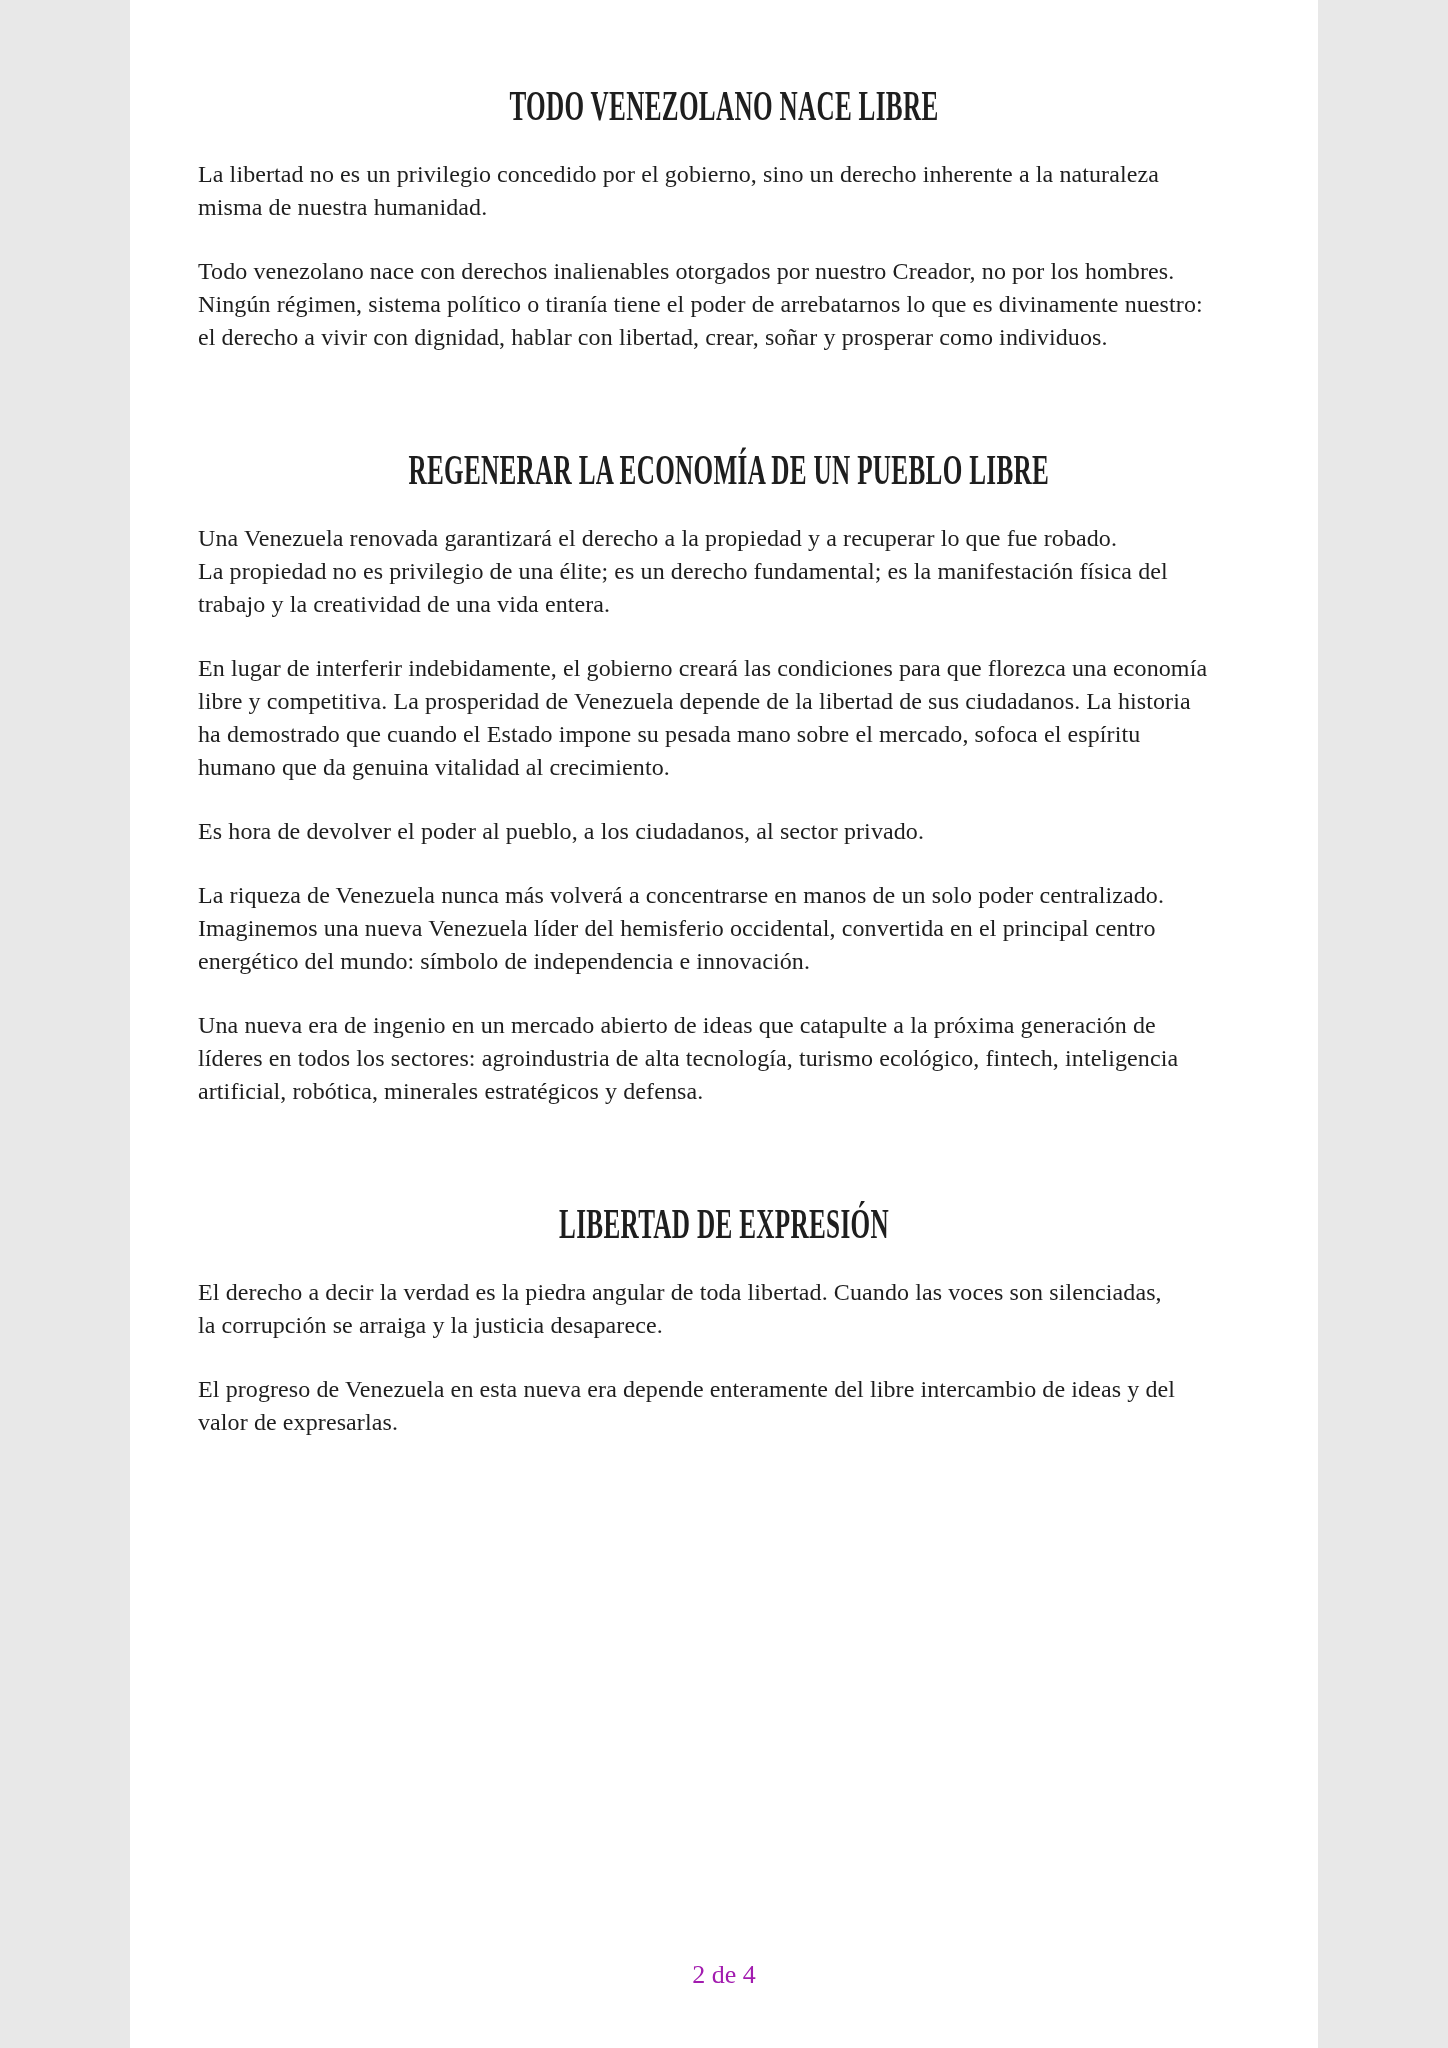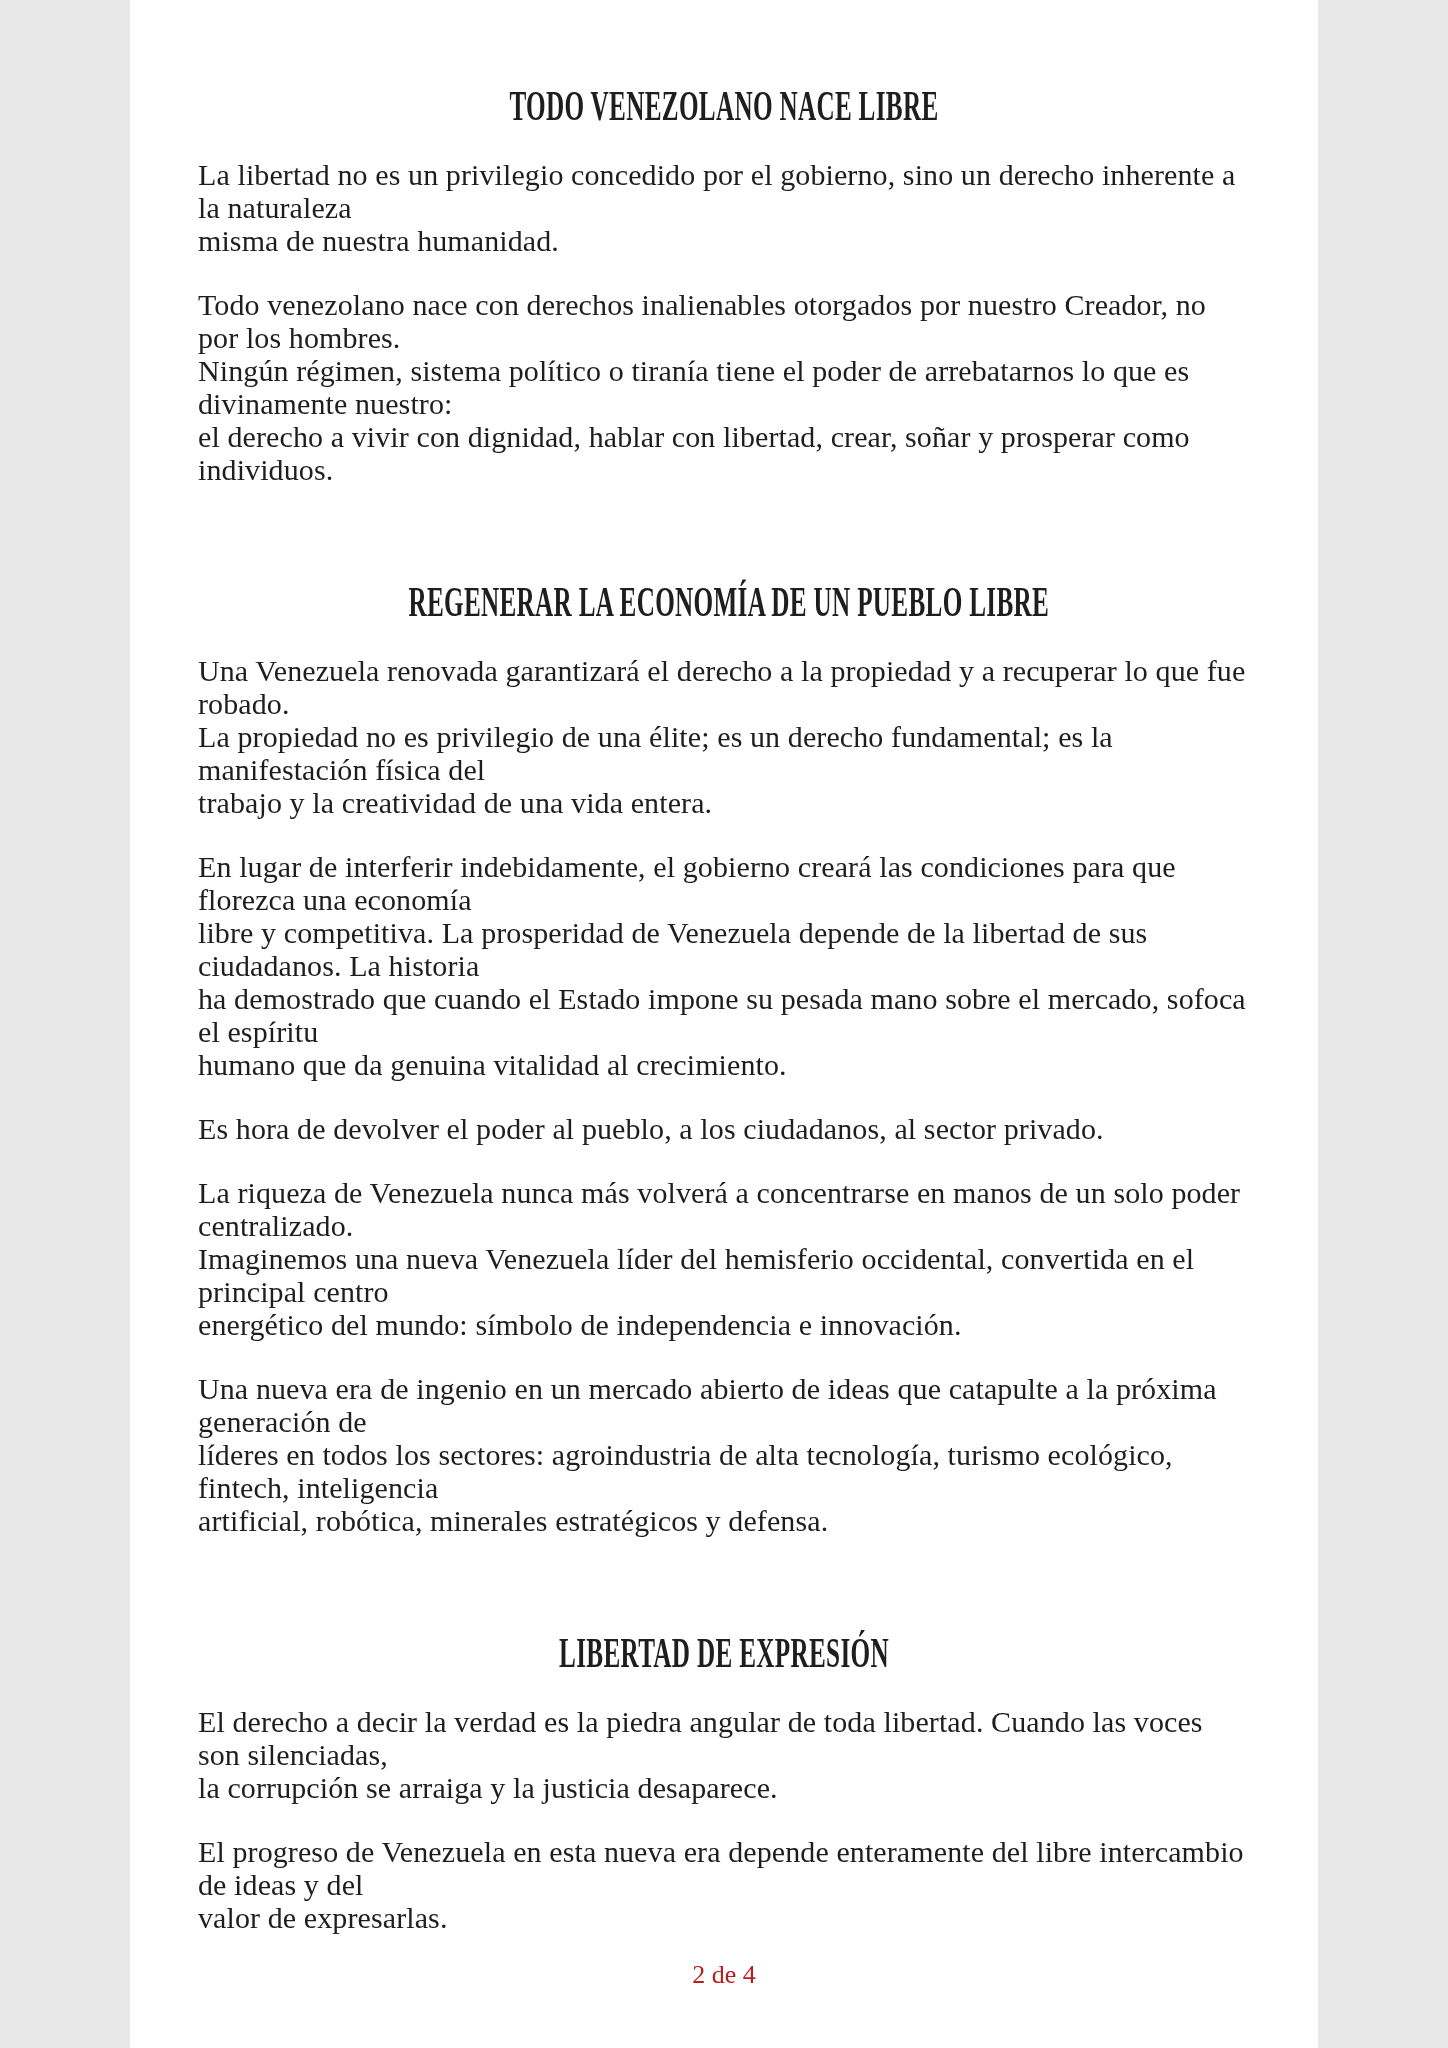--- a/index.html
+++ b/index.html
@@ -30,36 +30,36 @@
     white-space: nowrap;
     letter-spacing: 0.5px;
   }
   .doc-section {
     margin: 0;
   }
   .doc-section + .doc-section .doc-heading {
     margin-top: 92px;
   }
   .para {
-    font-size: 30px;
+    font-size: 24px;
     line-height: 33px;
     margin: 0 0 31px 0;
     white-space: pre-line;
     text-align: left;
     letter-spacing: 0.1px;
   }
   .page-footer {
     position: absolute;
     left: 0;
     right: 0;
     top: 1958px;
     text-align: center;
     font-size: 26px;
     line-height: 33px;
-    color: #b91c1c;
+    color: #a21caf;
   }
 </style>
 </head>
 <body>
 
 <div class="page">
 
   <div class="doc-section">
     <h1 class="doc-heading">TODO VENEZOLANO NACE LIBRE</h1>
     <p class="para">La libertad no es un privilegio concedido por el gobierno, sino un derecho inherente a la naturaleza

